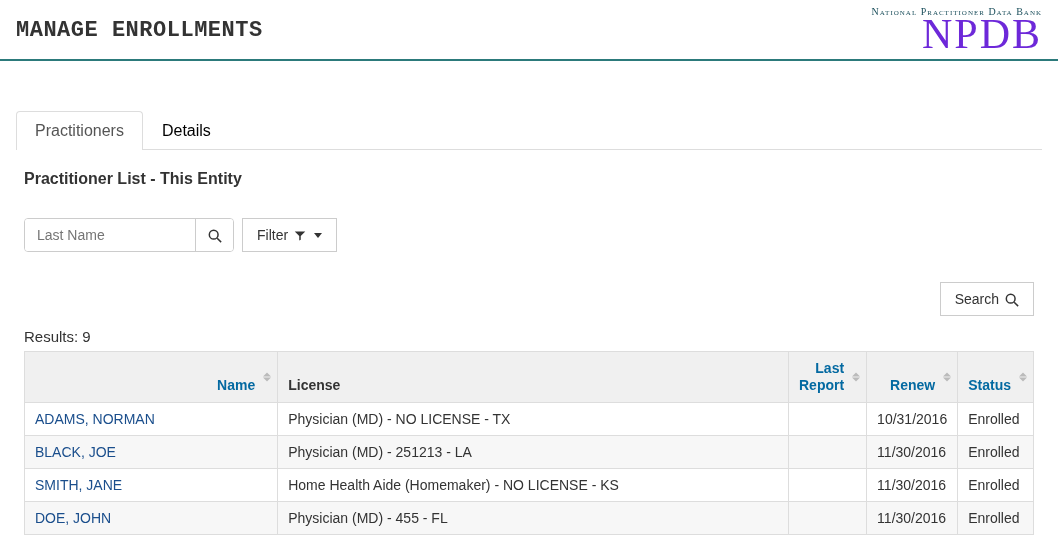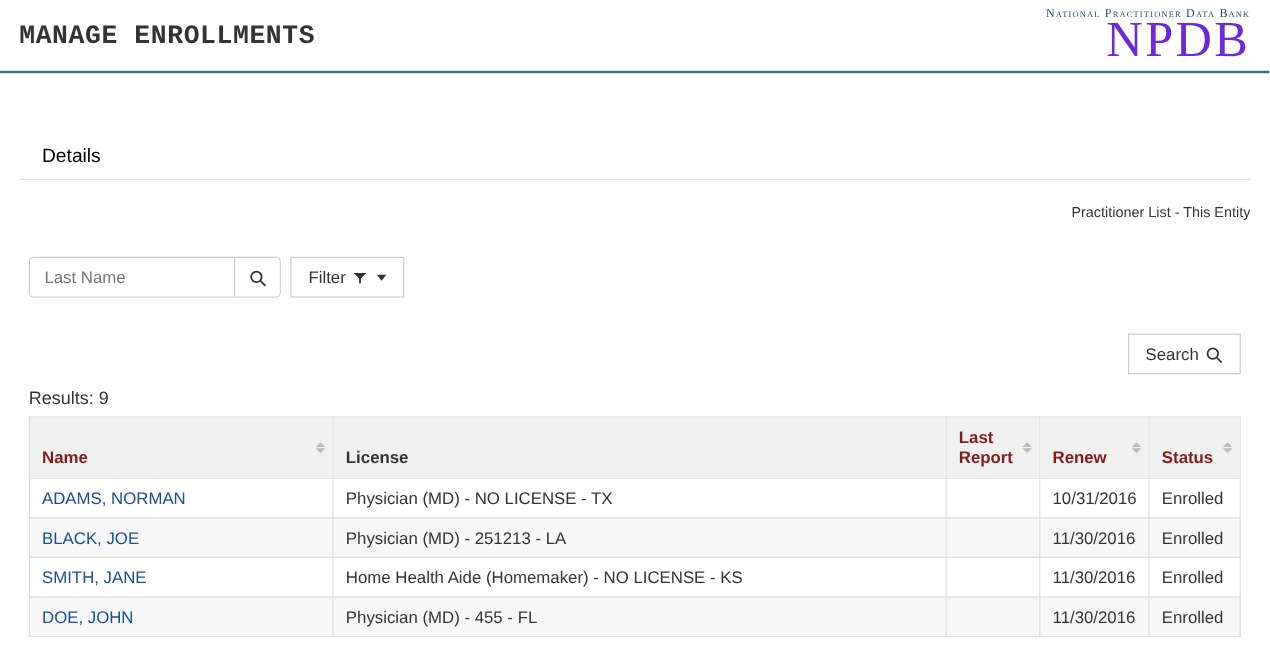--- a/index.html
+++ b/index.html
@@ -61,25 +61,24 @@
     border-bottom: none;
     margin-bottom: -1px;
     border-radius: 4px 4px 0 0;
   }
   .tab.active {
     color: #555;
     background: #fff;
     border-color: #ddd #ddd #fff;
   }
   .section-title {
-    font-size: 12px;
-    font-weight: normal;
+    font-size: 16px;
+    font-weight: bold;
     margin-bottom: 30px;
     padding-left: 8px;
-    text-align: right;
   }
   .controls {
     display: flex;
     gap: 8px;
     margin-bottom: 30px;
     padding-left: 8px;
   }
   .input-group {
     display: flex;
     border: 1px solid #ccc;
@@ -136,23 +135,24 @@
     background: #f0f0f0;
     border: 1px solid #ddd;
     text-align: left;
     padding: 8px 10px;
     font-weight: bold;
     position: relative;
     vertical-align: bottom;
     line-height: 1.2;
   }
   thead th.sortable {
-    color: #7f1d1d;
+    color: #0369a1;
     cursor: pointer;
     padding-right: 22px;
+    text-align: right;
   }
   thead th.sortable .sort-icon {
     position: absolute;
     right: 6px;
     top: 50%;
     transform: translateY(-50%);
     display: flex;
     flex-direction: column;
     gap: 0;
   }
@@ -193,20 +193,21 @@
   <div class="page-title">MANAGE ENROLLMENTS</div>
   <div class="logo">
     <div class="logo-sub">National Practitioner Data Bank</div>
     <div class="logo-main">NPDB</div>
   </div>
 </div>
 
 <div class="content">
 
   <div class="tabs">
+    <div class="tab active">Practitioners</div>
     <div class="tab">Details</div>
   </div>
 
   <div class="section-title">Practitioner List - This Entity</div>
 
   <div class="controls">
     <div class="input-group">
       <input type="text" placeholder="Last Name" style="">
       <button>
         <span>

